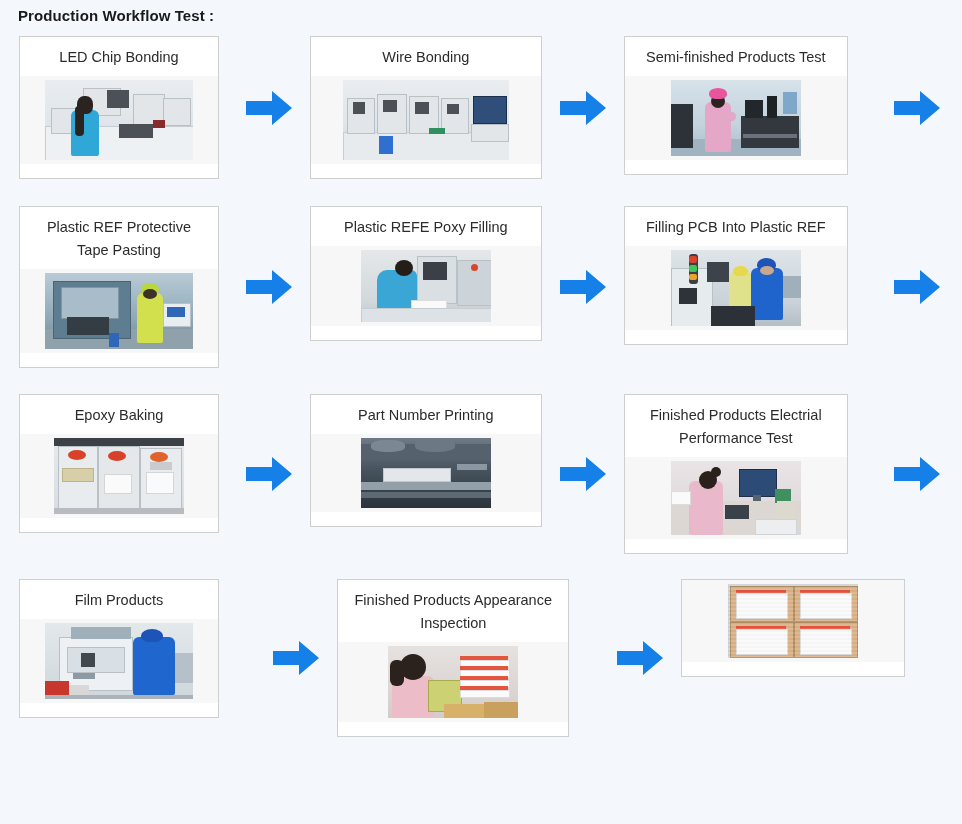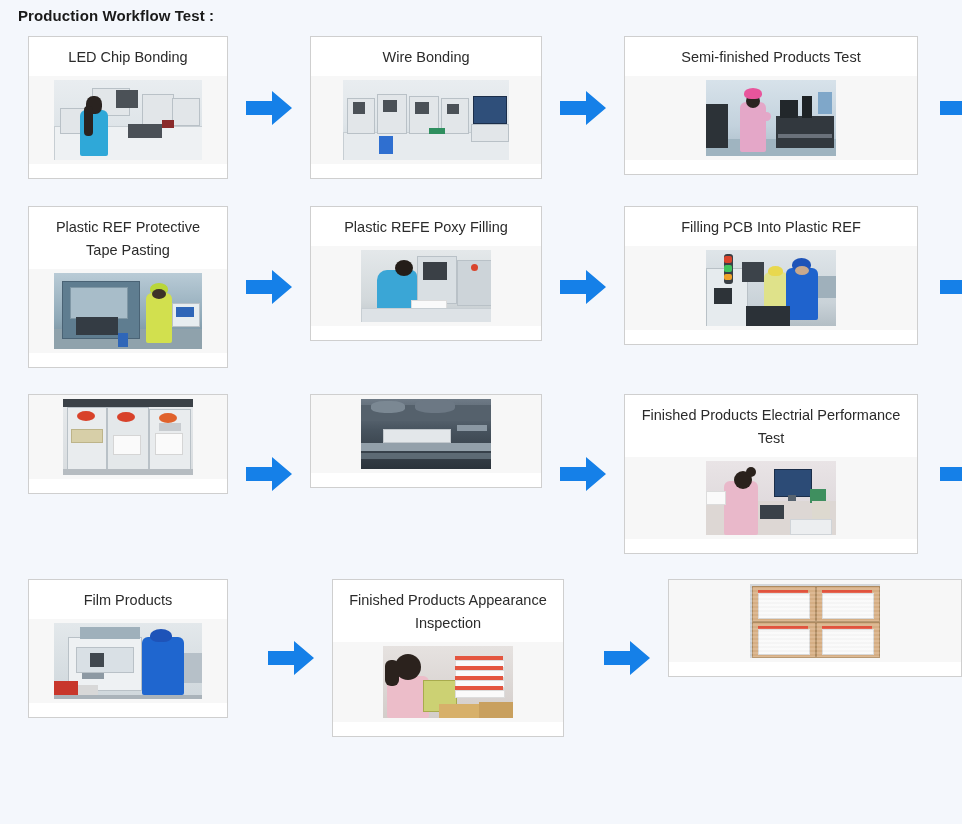--- a/index.html
+++ b/index.html
@@ -33,36 +33,36 @@
     display: flex;
     align-items: stretch;
     margin-bottom: 0;
   }
 
   
   .cell {
     display: flex;
     align-items: flex-start;
   }
-  .cell-c1 { width: 305px; padding-left: 28px; box-sizing: border-box; }
+  .cell-c1 { width: 305px; padding-left: 19px; box-sizing: border-box; }
   .cell-c2 { width: 317px; padding-left: 0px; box-sizing: border-box; }
   .cell-c3 { width: 340px; box-sizing: border-box; }
 
   .card {
     background: #ffffff;
     border: 1px solid #cfcfcf;
     box-sizing: border-box;
     display: flex;
     flex-direction: column;
     align-items: center;
     padding-top: 0px;
   }
   .card-c1 { width: 200px; }
   .card-c2 { width: 232px; }
-  .card-c3 { width: 294px; }
+  .card-c3 { width: 224px; }
 
   .card-title {
     font-size: 14.5px;
     line-height: 23px;
     text-align: center;
     color: #2b2b2b;
     padding: 9px 10px 7px 10px;
     width: 100%;
     box-sizing: border-box;
     font-weight: normal;
@@ -308,20 +308,21 @@
       <svg class="arrow" viewBox="0 0 46 40">
         <path d="M0 13 H26 V3 L46 20 L26 37 V27 H0 Z" fill="#1580e8"></path>
       </svg>
     </div>
   </div>
 
   <div class="flow-row" style="margin-top:26px;">
 
     <div class="cell cell-c1">
       <div class="card card-c1">
+        <div class="card-title">Epoxy Baking</div>
         <div class="photo-band">
           <div class="photo" style="width:130px;height:76px;">
             <div class="wall-light" style="background:linear-gradient(#e7eaec 0%,#d8dcdf 100%);"></div>
             <div style="position:absolute;left:0;top:0;width:130px;height:8px;background:#3b4147;"></div>
             <div class="machine" style="left:4px;top:8px;width:38px;height:62px;background:#e9ecee;"></div>
             <div class="machine" style="left:44px;top:8px;width:40px;height:62px;background:#e4e8ea;"></div>
             <div class="machine" style="left:86px;top:10px;width:40px;height:60px;background:#e9ecee;"></div>
             <div class="lamp-red" style="left:14px;top:12px;width:18px;height:10px;background:#d8422a;"></div>
             <div class="lamp-red" style="left:54px;top:13px;width:18px;height:10px;background:#d8422a;"></div>
             <div class="lamp-red" style="left:96px;top:14px;width:18px;height:10px;background:#e0622c;"></div>
@@ -336,20 +337,21 @@
     </div>
 
     <div class="arrow-slot arrow-w-mid">
       <svg class="arrow" viewBox="0 0 46 40">
         <path d="M0 13 H26 V3 L46 20 L26 37 V27 H0 Z" fill="#1580e8"></path>
       </svg>
     </div>
 
     <div class="cell cell-c2">
       <div class="card card-c2">
+        <div class="card-title">Part Number Printing</div>
         <div class="photo-band">
           <div class="photo" style="width:130px;height:70px;">
             <div style="position:absolute;left:0;top:0;width:130px;height:70px;background:linear-gradient(#6e7a86 0%,#47535e 45%,#2b333b 100%);"></div>
             <div style="position:absolute;left:0;top:6px;width:130px;height:16px;background:#55616c;"></div>
             <div style="position:absolute;left:10px;top:2px;width:34px;height:12px;background:#7b8893;border-radius:40%;"></div>
             <div style="position:absolute;left:54px;top:0px;width:40px;height:14px;background:#6c7884;border-radius:40%;"></div>
             <div style="position:absolute;left:22px;top:30px;width:66px;height:12px;background:#e3e7ea;border:1px solid #c2c8cd;"></div>
             <div style="position:absolute;left:0;top:44px;width:130px;height:8px;background:#93a0aa;"></div>
             <div style="position:absolute;left:0;top:54px;width:130px;height:6px;background:#5d6a74;"></div>
             <div style="position:absolute;left:96px;top:26px;width:30px;height:6px;background:#8b98a3;"></div>

